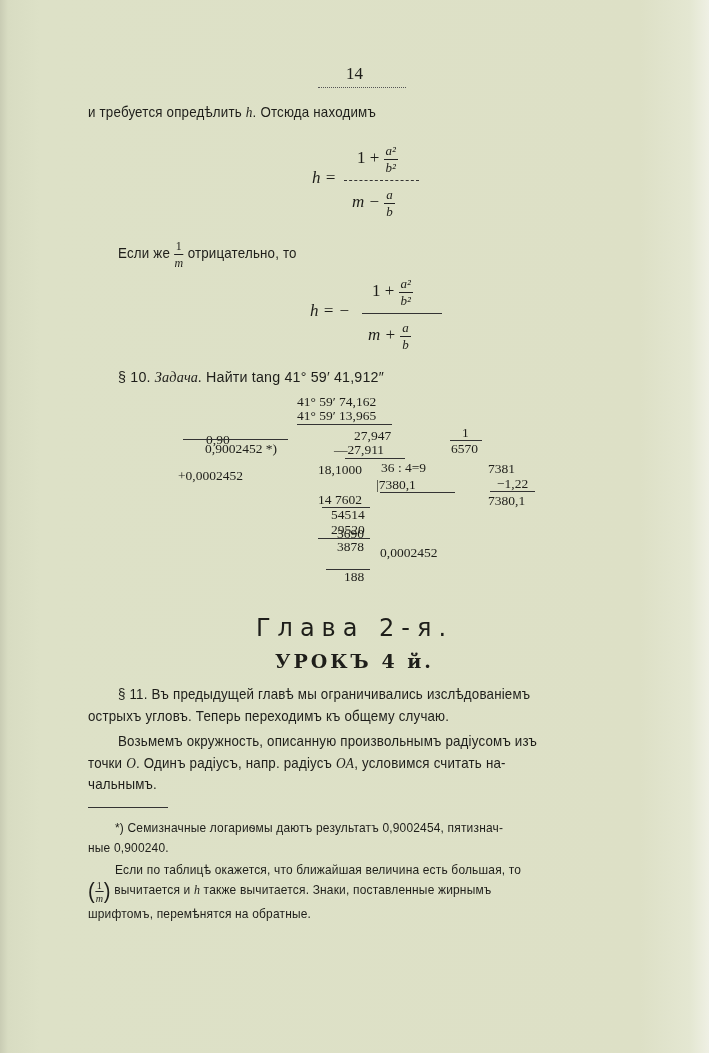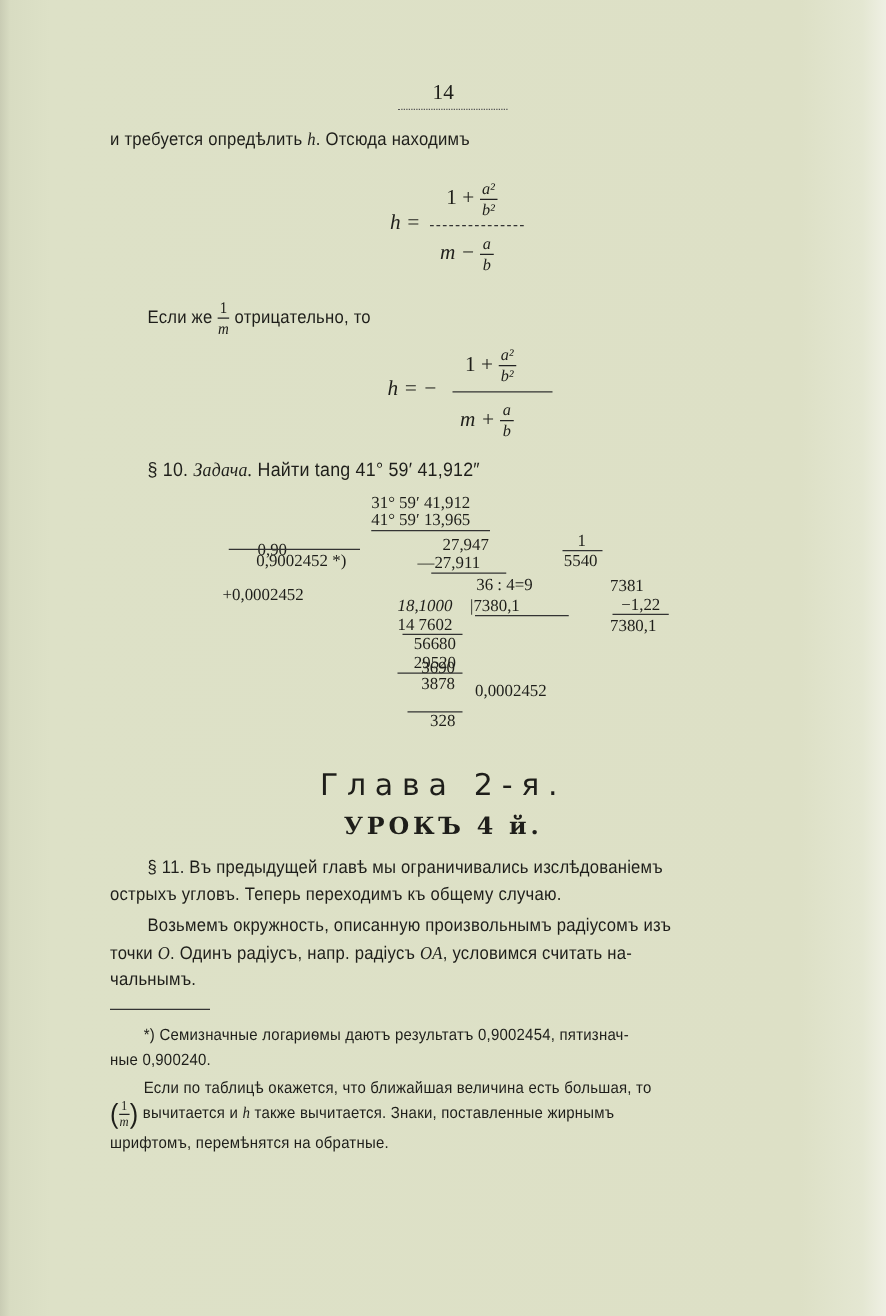--- a/index.html
+++ b/index.html
@@ -72,45 +72,45 @@
   <span class="it">Задача.</span>
   <span>Найти tang 41° 59′ 41,912″</span>
 </div>
 
 <div class="abs mono" style="left:0;top:0;width:709px;height:600px;">
   <span class="abs" style="left:206px;top:412px;margin-top:20px;">0,90</span>
   <span class="abs" style="left:178px;top:424px;margin-top:44px;">+0,0002452</span>
   <div class="hline" style="left:183px;top:439px;width:105px;"></div>
   <span class="abs" style="left:205px;top:441px;">0,9002452 *)</span>
 
-  <span class="abs" style="left:297px;top:394px;">31° 59′ 41,912</span>
+  <span class="abs" style="left:297px;top:394px;">41° 59′ 74,162</span>
   <span class="abs" style="left:297px;top:408px;">41° 59′ 13,965</span>
   <div class="hline" style="left:297px;top:424px;width:95px;"></div>
   <span class="abs" style="left:354px;top:428px;">27,947</span>
   <span class="abs" style="left:334px;top:442px;">—27,911</span>
   <div class="hline" style="left:345px;top:458px;width:60px;"></div>
   <span class="abs" style="left:381px;top:460px;">36 : 4=9</span>
 
-  <span class="abs" style="left:318px;top:477px;font-style:italic;">18,1000</span>
+  <span class="abs" style="left:318px;top:462px;">18,1000</span>
   <span class="abs" style="left:376px;top:477px;">|7380,1</span>
   <div class="hline" style="left:380px;top:492px;width:75px;"></div>
   <span class="abs" style="left:318px;top:492px;">14 7602</span>
   <span class="abs" style="left:380px;top:505px;margin-top:40px;">0,0002452</span>
   <div class="hline" style="left:322px;top:507px;width:48px;"></div>
-  <span class="abs" style="left:331px;top:507px;">56680</span>
+  <span class="abs" style="left:331px;top:507px;">54514</span>
   <span class="abs" style="left:331px;top:522px;">29520</span>
   <div class="hline" style="left:318px;top:538px;width:52px;"></div>
   <span class="abs" style="left:337px;top:539px;">3878</span>
   <span class="abs" style="left:337px;top:526px;">3690</span>
   <div class="hline" style="left:326px;top:569px;width:44px;"></div>
-  <span class="abs" style="left:344px;top:569px;">328</span>
+  <span class="abs" style="left:344px;top:569px;">188</span>
 
   <span class="abs" style="left:462px;top:425px;">1</span>
   <div class="hline" style="left:450px;top:440px;width:32px;"></div>
-  <span class="abs" style="left:451px;top:441px;">5540</span>
+  <span class="abs" style="left:451px;top:441px;">6570</span>
   <span class="abs" style="left:488px;top:461px;">7381</span>
   <span class="abs" style="left:497px;top:476px;">−1,22</span>
   <div class="hline" style="left:490px;top:491px;width:45px;"></div>
   <span class="abs" style="left:488px;top:493px;">7380,1</span>
 </div>
 
 <div class="abs chap">Глава 2-я.</div>
 <div class="abs lesson">УРОКЪ 4 й.</div>
 
 <div class="abs txt" style="left:118px;top:686px;">§ 11. Въ предыдущей главѣ мы ограничивались изслѣдованіемъ</div>

